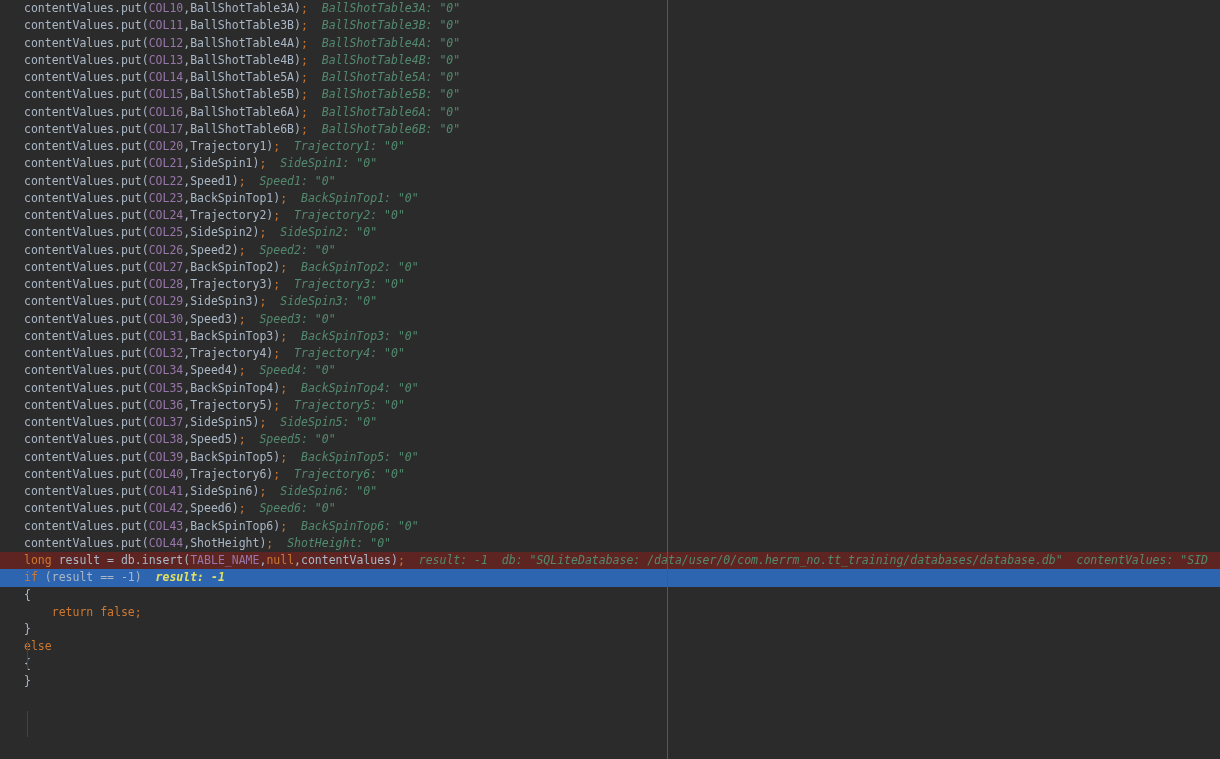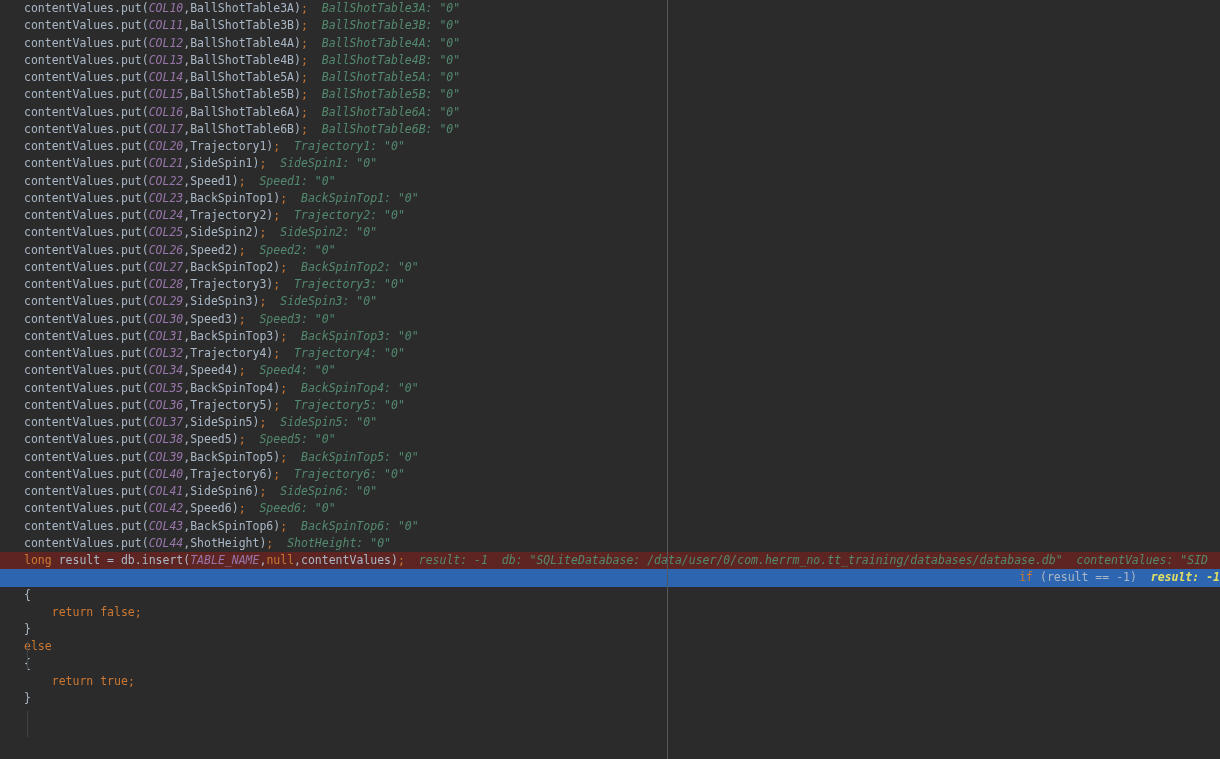--- a/index.html
+++ b/index.html
@@ -16,24 +16,24 @@
   .editor{position:relative;width:1220px;height:759px;overflow:hidden;}
   .margin-guide{position:absolute;left:667px;top:0;bottom:0;width:1px;background:var(--guide);z-index:1;}
   .indent-guide{position:absolute;left:27px;width:1px;background:var(--indent);z-index:1;}
   #code-lines{position:relative;z-index:0;}
   .line{
     position:relative;height:17.25px;white-space:pre;padding-left:24px;
     color:var(--fg);
   }
   .line > span{position:relative;z-index:2;}
   .line.hl-break{background:var(--break-bg);}
-  .line.hl-exec{background:var(--exec-bg);text-align:right;}
+  .line.hl-exec{background:var(--exec-bg);}
   .tok-code{color:var(--fg);}
   .tok-kw{color:var(--kw);}
-  .tok-const{color:var(--const);font-style:italic;text-align:right;}
+  .tok-const{color:var(--const);text-align:right;}
   .tok-semi{color:var(--semi);}
   .tok-hint{color:var(--hint);font-style:italic;}
   .tok-hintx{color:var(--hintx);font-style:italic;font-weight:bold;}
 </style>
 </head>
 <body>
 
 <div class="editor">
   <div id="code-lines">
       <div class="line"><span class="tok-code">contentValues.put(</span><span class="tok-const">COL10</span><span class="tok-code">,BallShotTable3A)</span><span class="tok-semi">;</span><span class="tok-hint">  BallShotTable3A: "0"</span></div>
@@ -68,19 +68,18 @@
       <div class="line"><span class="tok-code">contentValues.put(</span><span class="tok-const">COL42</span><span class="tok-code">,Speed6)</span><span class="tok-semi">;</span><span class="tok-hint">  Speed6: "0"</span></div>
       <div class="line"><span class="tok-code">contentValues.put(</span><span class="tok-const">COL43</span><span class="tok-code">,BackSpinTop6)</span><span class="tok-semi">;</span><span class="tok-hint">  BackSpinTop6: "0"</span></div>
       <div class="line"><span class="tok-code">contentValues.put(</span><span class="tok-const">COL44</span><span class="tok-code">,ShotHeight)</span><span class="tok-semi">;</span><span class="tok-hint">  ShotHeight: "0"</span></div>
       <div class="line hl-break"><span class="tok-kw">long</span><span class="tok-code"> result = db.insert(</span><span class="tok-const">TABLE_NAME</span><span class="tok-code">,</span><span class="tok-kw">null</span><span class="tok-code">,contentValues)</span><span class="tok-semi">;</span><span class="tok-hint">  result: -1  db: "SQLiteDatabase: /data/user/0/com.herrm_no.tt_training/databases/database.db"  contentValues: "SID</span></div>
       <div class="line hl-exec"><span class="tok-kw">if</span><span class="tok-code"> (result == -1)</span><span class="tok-hintx">  result: -1</span></div>
       <div class="line"><span class="tok-code">{</span></div>
       <div class="line"><span class="tok-code">    </span><span class="tok-kw">return false</span><span class="tok-semi">;</span></div>
       <div class="line"><span class="tok-code">}</span></div>
       <div class="line"><span class="tok-kw">else</span></div>
       <div class="line"><span class="tok-code">{</span></div>
-      <div class="line"><span class="tok-code">    </span><span class="tok-kw">return true</span><span class="tok-semi">;</span></div>
       <div class="line"><span class="tok-code">}</span></div>
     </div>
   <div class="margin-guide"></div>
   <div class="indent-guide" style="top:641px;height:29px;"></div>
   <div class="indent-guide" style="top:711px;height:26px;"></div>
 </div>
 
 </body></html>

